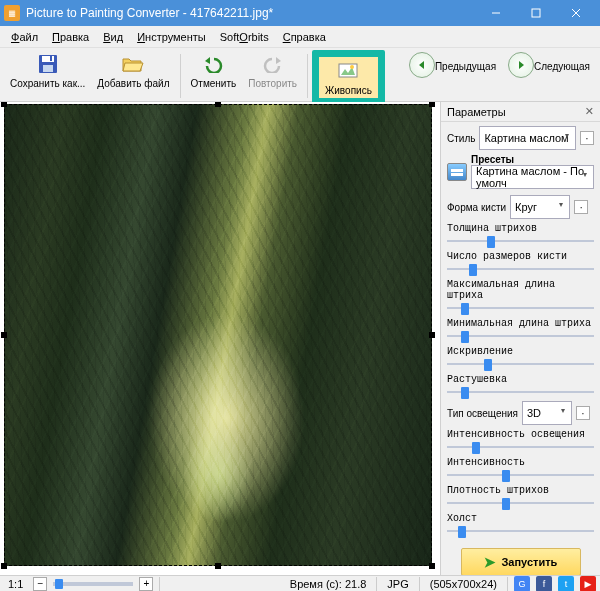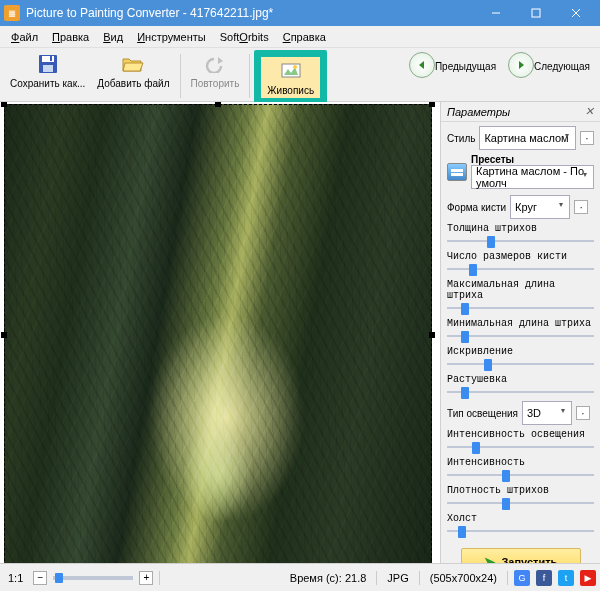--- a/index.html
+++ b/index.html
@@ -40,40 +40,40 @@
   repeating-linear-gradient(115deg, rgba(255,255,255,0.06) 0 2px, transparent 2px 11px),
   repeating-linear-gradient(88deg, rgba(0,0,0,0.08) 0 1px, transparent 1px 7px);
   mix-blend-mode: overlay; }
 .sel-border { position: absolute; inset: 0; border: 1px dashed #000; pointer-events: none; }
 .handle { position: absolute; width: 6px; height: 6px; background: #000; }
 .h-tl { left: -3px; top: -3px; } .h-tm { left: 50%; top: -3px; margin-left: -3px; } .h-tr { right: -3px; top: -3px; }
 .h-ml { left: -3px; top: 50%; margin-top: -3px; } .h-mr { right: -3px; top: 50%; margin-top: -3px; }
 .h-bl { left: -3px; bottom: -3px; } .h-bm { left: 50%; bottom: -3px; margin-left: -3px; } .h-br { right: -3px; bottom: -3px; }
 
 .sidebar { width: 160px; background: #f0f0f0; border-left: 1px solid #d0d0d0; display: flex; flex-direction: column; }
-.side-head { height: 20px; display: flex; align-items: center; padding: 0 6px; border-bottom: 1px solid #d8d8d8; font-style: italic; }
+.side-head { height: 20px; display: flex; align-items: center; padding: 0 6px; border-bottom: 1px solid #d8d8d8; }
 .side-title { flex: 1; font-size: 11px; }
 .side-x { cursor: pointer; color: #666; }
 .side-body { flex: 1; overflow-y: auto; padding: 4px 6px; }
 .row { display: flex; align-items: center; margin-bottom: 4px; gap: 4px; }
 .row-label { font-size: 10px; }
 .combo { flex: 1; height: 24px; border: 1px solid #aab; background: #fff; display: flex; align-items: center; padding: 0 4px; font-size: 10px; position: relative; }
 .combo-arrow { position: absolute; right: 2px; top: 2px; width: 12px; height: 12px; display: flex; align-items: center; justify-content: center; font-size: 8px; color: #555; }
 .preset-row { display: flex; align-items: center; margin-bottom: 6px; gap: 4px; }
 .preset-icon { width: 20px; height: 18px; background: linear-gradient(#8cf,#48c); border: 1px solid #888; border-radius: 2px; display: flex; align-items: center; justify-content: center; }
 .preset-col { flex: 1; }
 .preset-title { font-size: 10px; font-weight: bold; }
 .lbl { font-size: 10px; color: #000; margin-top: 3px; font-family: Liberation Mono, monospace; }
 .slider { width: 100%; height: 14px; position: relative; margin-bottom: 2px; }
 .slider-track { position: absolute; left: 0; right: 0; top: 6px; height: 2px; background: #c0c8d8; }
 .slider-thumb { position: absolute; top: 2px; width: 8px; height: 12px; background: #3a8cf0; border-radius: 1px; cursor: pointer; transform: translateX(-4px); }
 .run-btn { margin: 10px auto 4px; width: 120px; height: 28px; background: linear-gradient(#ffeea0,#ffd860); border: 1px solid #d8b860; border-radius: 2px; display: flex; align-items: center; justify-content: center; gap: 6px; font-weight: bold; font-size: 11px; cursor: pointer; }
 .run-arrow { color: #2a9a2a; font-size: 14px; }
 
-.statusbar { height: 28px; background: #f0f0f0; border-top: 1px solid #d0d0d0; display: flex; align-items: center; padding: 0 4px; font-size: 10px; gap: 6px; }
+.statusbar { height: 16px; background: #f0f0f0; border-top: 1px solid #d0d0d0; display: flex; align-items: center; padding: 0 4px; font-size: 10px; gap: 6px; }
 .sb-sep { width: 1px; height: 14px; background: #ccc; }
 .sb-cell { padding: 0 4px; }
 .sb-slider { width: 80px; height: 4px; background: #c0c8d8; position: relative; }
 .sb-slider-thumb { position: absolute; left: 2px; top: -3px; width: 8px; height: 10px; background: #3a8cf0; border-radius: 1px; }
 .sb-btn { width: 14px; height: 14px; border: 1px solid #aaa; background: #fff; display: flex; align-items: center; justify-content: center; cursor: pointer; font-size: 10px; }
 .sb-spacer { flex: 1; }
 .social { width: 16px; height: 16px; border-radius: 2px; display: flex; align-items: center; justify-content: center; font-size: 9px; color: #fff; cursor: pointer; }
 .sg { background: #4285f4; } .sf { background: #3b5998; } .st { background: #1da1f2; } .sy { background: #e62117; }
 .disabled { opacity: 0.45; }
 </style>
@@ -127,20 +127,29 @@
     <div class="tool-icon">
       <svg width="24" height="20">
           <path d="M2 5 L8 5 L10 7 L20 7 L20 17 L2 17 Z" fill="#f4d060" stroke="#b89030"></path>
           <path d="M4 9 L22 9 L19 17 L2 17 Z" fill="#ffe890" stroke="#b89030"></path>
         </svg>
     </div>
     <div class="tool-label">Добавить
 файл</div>
   </div>
   <div class="tool-sep"></div>
+  <div class="tool-btn">
+    <div class="tool-icon">
+      <svg width="22" height="18">
+          <path d="M12 4 A7 7 0 1 1 5 11" fill="none" stroke="#2a8a2a" stroke-width="2.5"></path>
+          <path d="M8 2 L3 6 L8 9 Z" fill="#2a8a2a"></path>
+        </svg>
+    </div>
+    <div class="tool-label">Отменить</div>
+  </div>
   <div class="tool-btn disabled">
     <div class="tool-icon">
       <svg width="22" height="18">
           <path d="M10 4 A7 7 0 1 0 17 11" fill="none" stroke="#888" stroke-width="2.5"></path>
           <path d="M14 2 L19 6 L14 9 Z" fill="#888"></path>
         </svg>
     </div>
     <div class="tool-label">Повторить</div>
   </div>
   <div class="tool-sep"></div>

